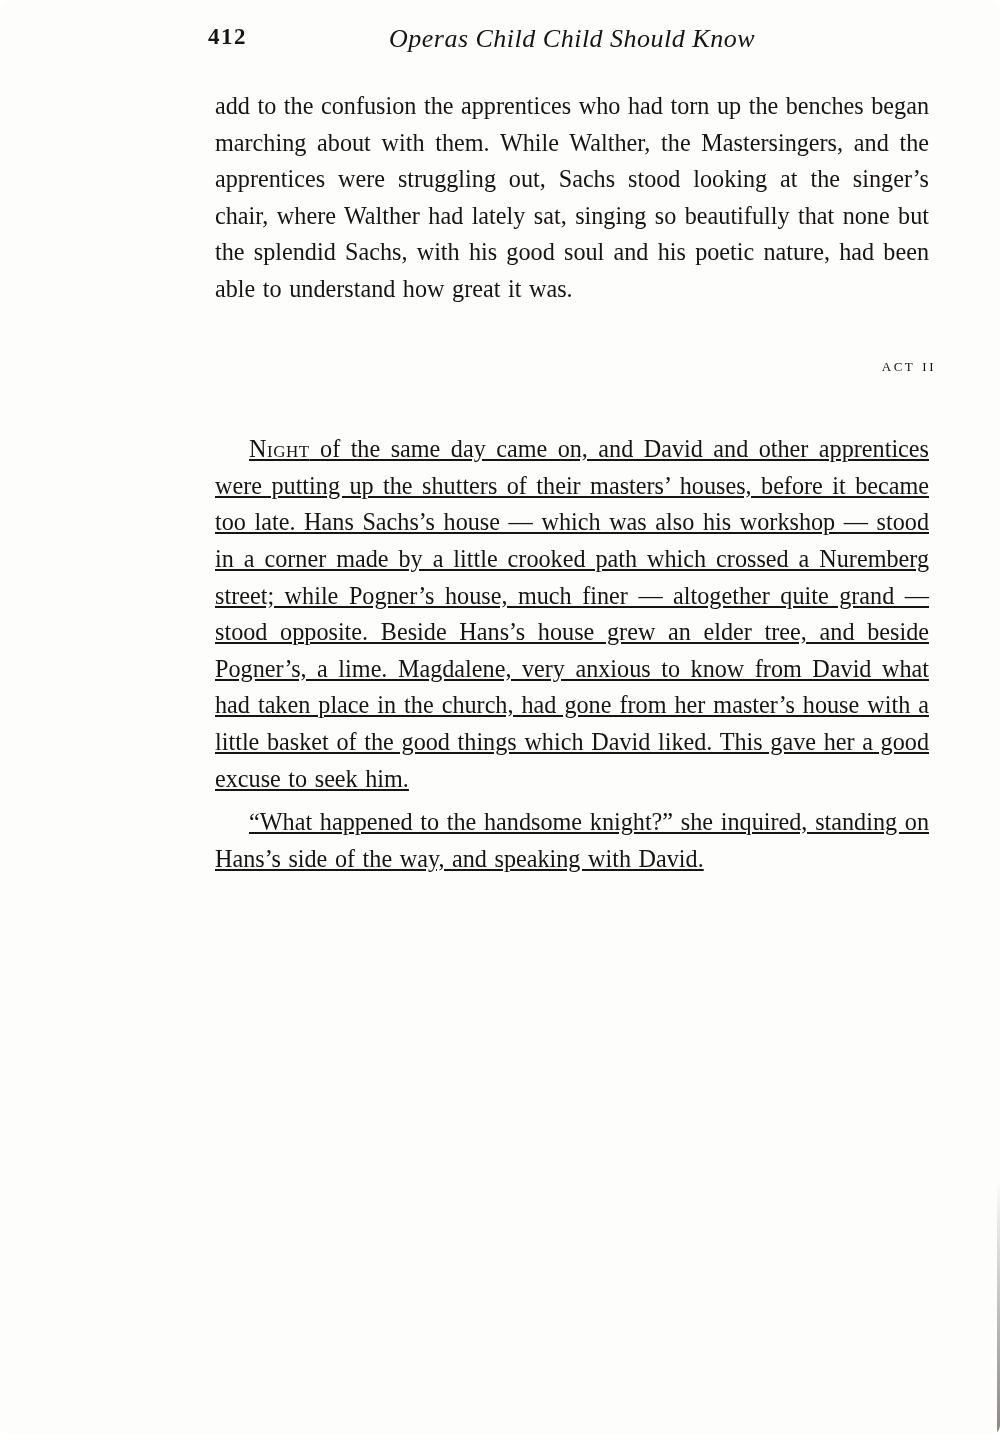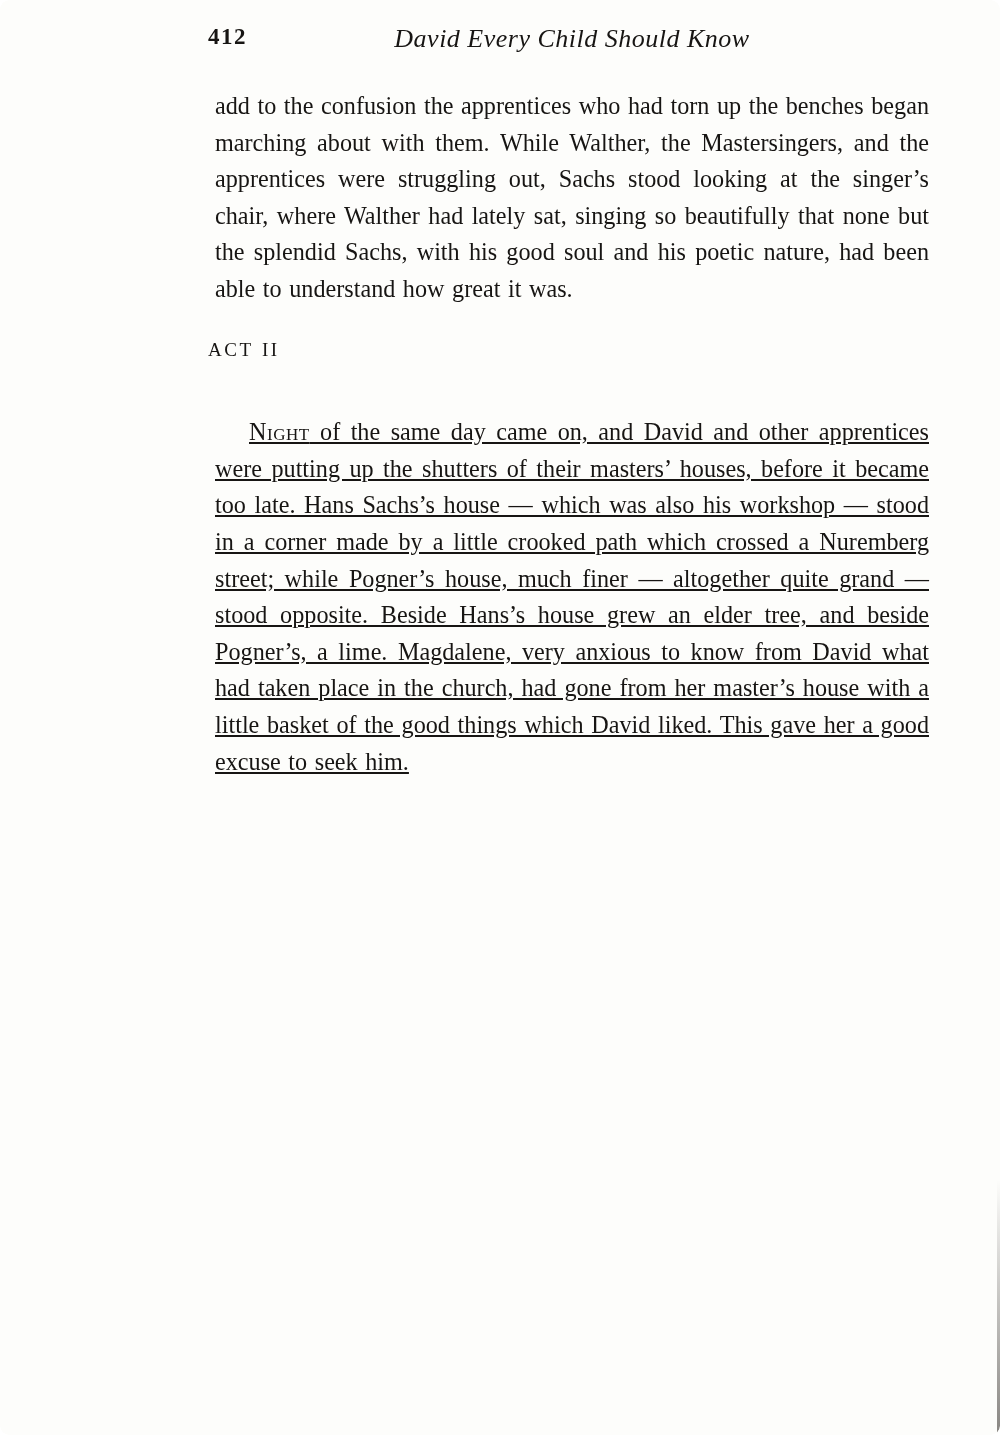--- a/index.html
+++ b/index.html
@@ -46,49 +46,50 @@
     margin: 26px 0 0 208px;
     width: 728px;
     font-size: 24.2px;
     line-height: 36.6px;
     text-align: justify;
     word-spacing: 1.5px;
   }
   .body-text p { margin: 7px; }
   p.indent { text-indent: 34px; text-decoration: underline; }
   .act-heading {
-    text-align: left;
+    text-align: right;
     font-weight: normal;
-    font-size: 19px;
+    font-size: 13px;
     letter-spacing: 2.5px;
-    margin: 24px 0 46px 0;
+    margin: 41px 0 46px 0;
   }
   .lead-smallcaps {
     font-variant: small-caps;
     letter-spacing: 0.5px;
   }
 </style>
 </head>
 <body>
 
 <div class="page">
 
   <div class="header">
     <span class="page-number">412</span>
-    <div class="running-title">David Every Child Should Know</div>
+    <div class="running-title">Operas Child Child Should Know</div>
   </div>
 
   <div class="body-text">
 
     <p class="para">add to the confusion the apprentices who had torn up the benches began marching about with them. While Walther, the Mastersingers, and the apprentices were struggling out, Sachs stood looking at the singer’s chair, where Walther had lately sat, singing so beautifully that none but the splendid Sachs, with his good soul and his poetic nature, had been able to understand how great it was.</p>
 
     <h2 class="act-heading">ACT II</h2>
 
     <p class="para indent"><span class="lead-smallcaps">Night</span><span> of the same day came on, and David and other apprentices were putting up the shutters of their masters’ houses, before it became too late.  Hans Sachs’s house — which was also his workshop — stood in a corner made by a little crooked path which crossed a Nuremberg street; while Pogner’s house, much finer — altogether quite grand — stood opposite.  Beside Hans’s house grew an elder tree, and beside Pogner’s, a lime.  Magdalene, very anxious to know from David what had taken place in the church, had gone from her master’s house with a little basket of the good things which David liked. This gave her a good excuse to seek him.</span></p>
 
+    <p class="para indent">“What happened to the handsome knight?” she inquired, standing on Hans’s side of the way, and speaking with David.</p>
 
 
 
   </div>
 
   <div class="scan-edge"></div>
 
 </div>
 
 </body></html>

